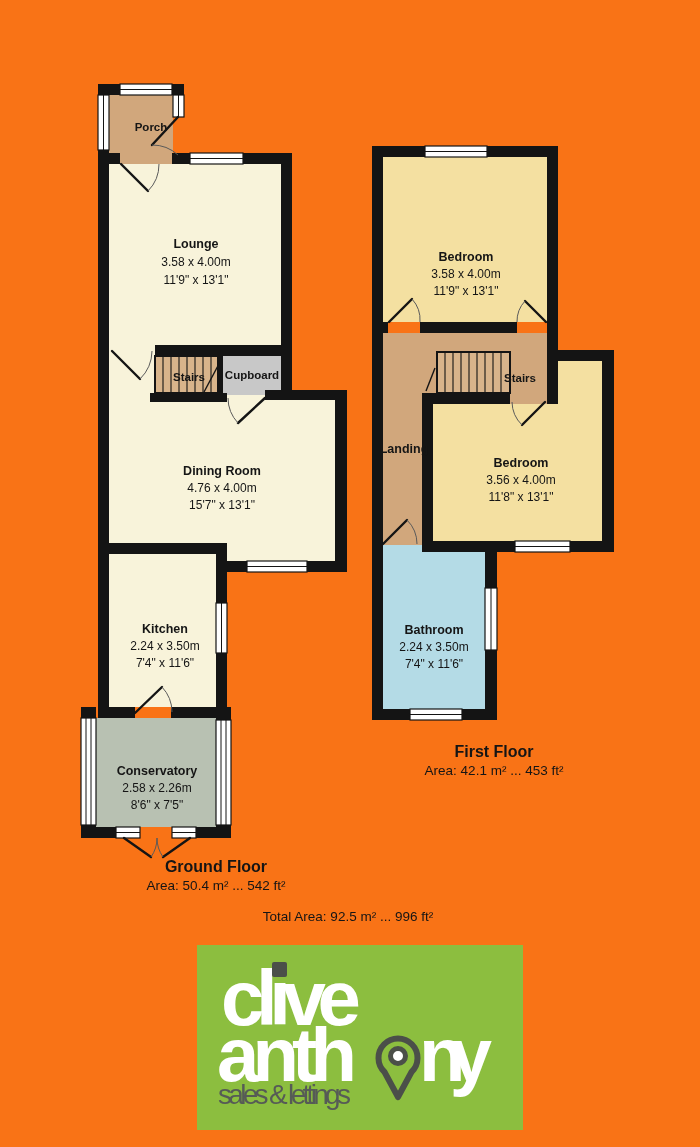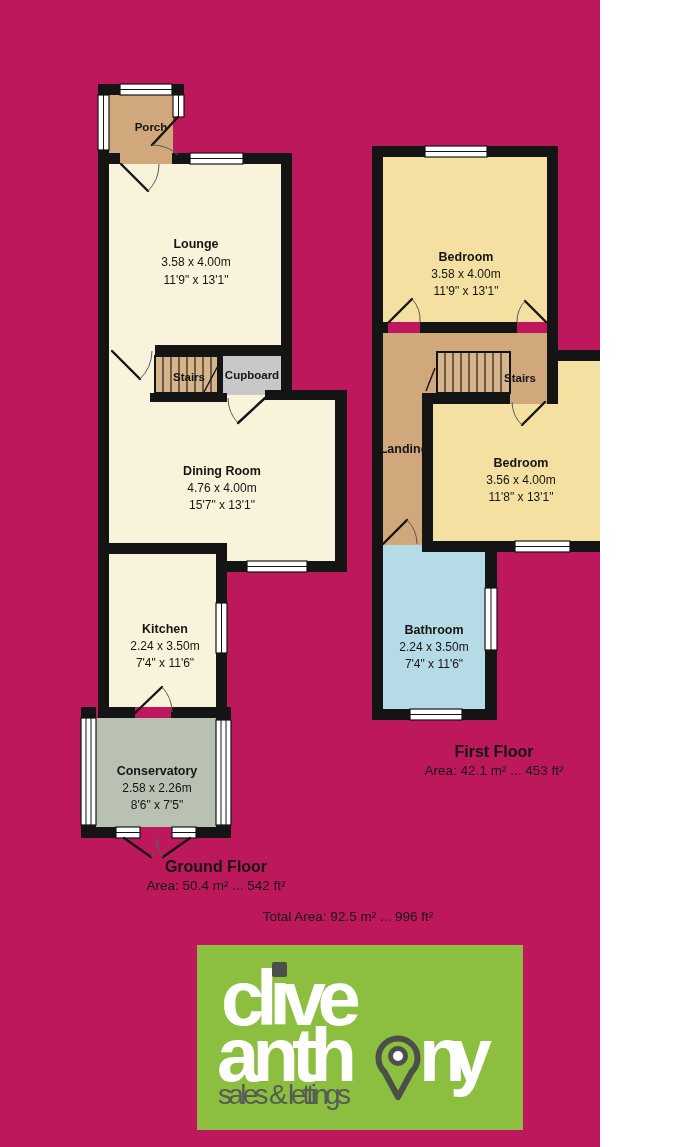--- a/index.html
+++ b/index.html
@@ -1,16 +1,16 @@
 <!DOCTYPE html>
 <html><head>
 <meta charset="utf-8">
 <style>
   html,body{margin:0;padding:0;background:#fff;}
-  .stage{position:relative;width:600px;height:1147px;background:#be185d;overflow:hidden;}
+  .stage{position:relative;width:700px;height:1147px;background:#f97316;overflow:hidden;}
   svg{position:absolute;left:0;top:0;}
   .wall{fill:#141414;}
   .win-r{fill:#ffffff;stroke:#141414;stroke-width:1.2;}
   .winl{stroke:#141414;stroke-width:1;}
   .door{stroke:#141414;stroke-width:2.4;stroke-linecap:round;}
   .arc{fill:none;stroke:#5a5a5a;stroke-width:1;}
   .tread{stroke:#141414;stroke-width:1.1;}
   .sbox{stroke:#141414;stroke-width:2;}
   .sdiag{stroke:#141414;stroke-width:1.4;}
   .rname{font:bold 12.5px "Liberation Sans",sans-serif;fill:#151515;text-anchor:middle;}

